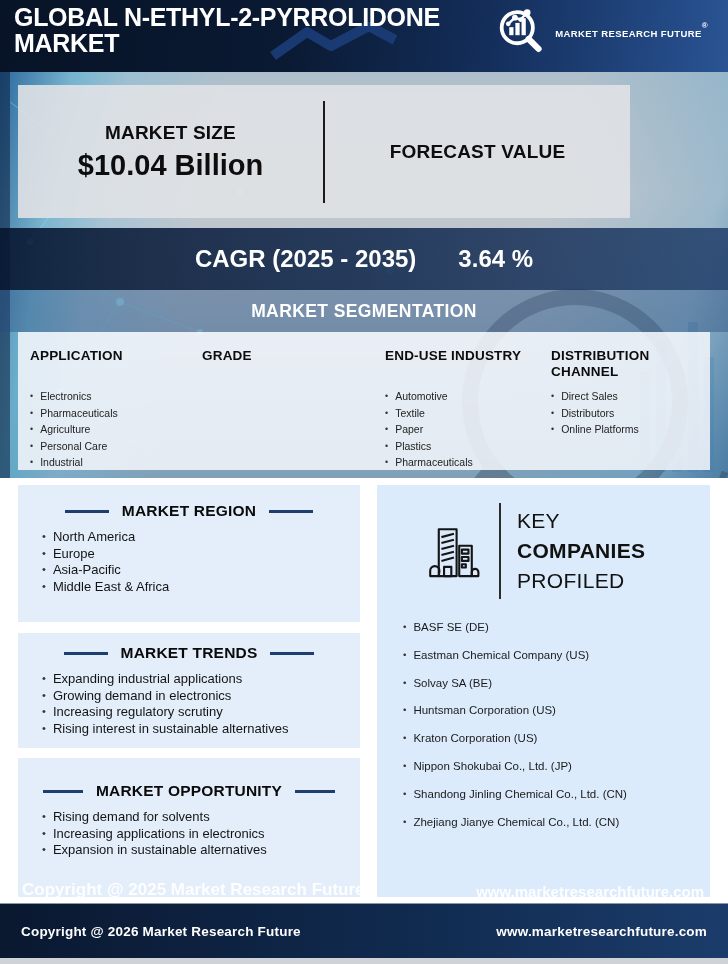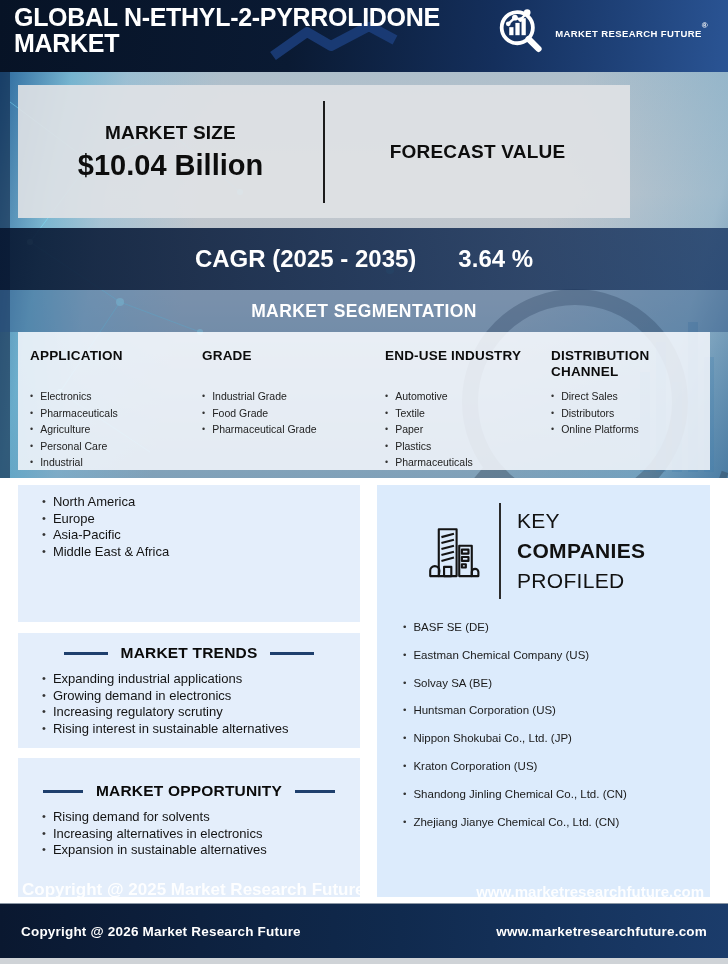--- a/index.html
+++ b/index.html
@@ -185,25 +185,20 @@
         <ul>
             <li>Electronics</li>
             <li>Pharmaceuticals</li>
             <li>Agriculture</li>
             <li>Personal Care</li>
             <li>Industrial</li>
           </ul>
       </div>
       <div class="seg-col c2">
         <div class="seg-head">GRADE</div>
-        <ul>
-            <li>Industrial Grade</li>
-            <li>Food Grade</li>
-            <li>Pharmaceutical Grade</li>
-          </ul>
       </div>
       <div class="seg-col c3">
         <div class="seg-head">END-USE INDUSTRY</div>
         <ul>
             <li>Automotive</li>
             <li>Textile</li>
             <li>Paper</li>
             <li>Plastics</li>
             <li>Pharmaceuticals</li>
           </ul>
@@ -215,20 +210,25 @@
             <li>Distributors</li>
             <li>Online Platforms</li>
           </ul>
       </div>
     </div>
   </div>
 
   <div class="white-section">
 
     <div class="info-box box-region">
+      <div class="box-head">
+        <span class="dash"></span>
+        <span class="box-title">MARKET REGION</span>
+        <span class="dash"></span>
+      </div>
       <ul>
           <li>North America</li>
           <li>Europe</li>
           <li>Asia-Pacific</li>
           <li>Middle East &amp; Africa</li>
         </ul>
     </div>
 
     <div class="info-box box-trends">
       <div class="box-head">
@@ -245,21 +245,21 @@
     </div>
 
     <div class="info-box box-opportunity">
       <div class="box-head">
         <span class="dash"></span>
         <span class="box-title">MARKET OPPORTUNITY</span>
         <span class="dash"></span>
       </div>
       <ul>
           <li>Rising demand for solvents</li>
-          <li>Increasing alternatives in electronics</li>
+          <li>Increasing applications in electronics</li>
           <li>Expansion in sustainable alternatives</li>
         </ul>
     </div>
 
     <div class="info-box box-companies">
       <div class="companies-head">
         <svg width="66" height="66" viewBox="0 0 100 100" fill="none" stroke="#141414" stroke-width="3.2" stroke-linejoin="round">
           <rect x="33" y="17" width="27" height="71"></rect>
           <line x1="37" y1="29" x2="56" y2="24"></line>
           <line x1="37" y1="38" x2="56" y2="33"></line>
@@ -279,22 +279,22 @@
           <div>KEY</div>
           <div class="bold">COMPANIES</div>
           <div>PROFILED</div>
         </div>
       </div>
       <ul>
           <li>BASF SE (DE)</li>
           <li>Eastman Chemical Company (US)</li>
           <li>Solvay SA (BE)</li>
           <li>Huntsman Corporation (US)</li>
+          <li>Kraton Corporation (US)</li>
           <li>Nippon Shokubai Co., Ltd. (JP)</li>
-          <li>Kraton Corporation (US)</li>
           <li>Shandong Jinling Chemical Co., Ltd. (CN)</li>
           <li>Zhejiang Jianye Chemical Co., Ltd. (CN)</li>
         </ul>
     </div>
   </div>
 
   <div class="ghost ghost-copy">Copyright @ 2025 Market Research Future</div>
   <div class="ghost ghost-url">www.marketresearchfuture.com</div>
 
   <div class="footer">

